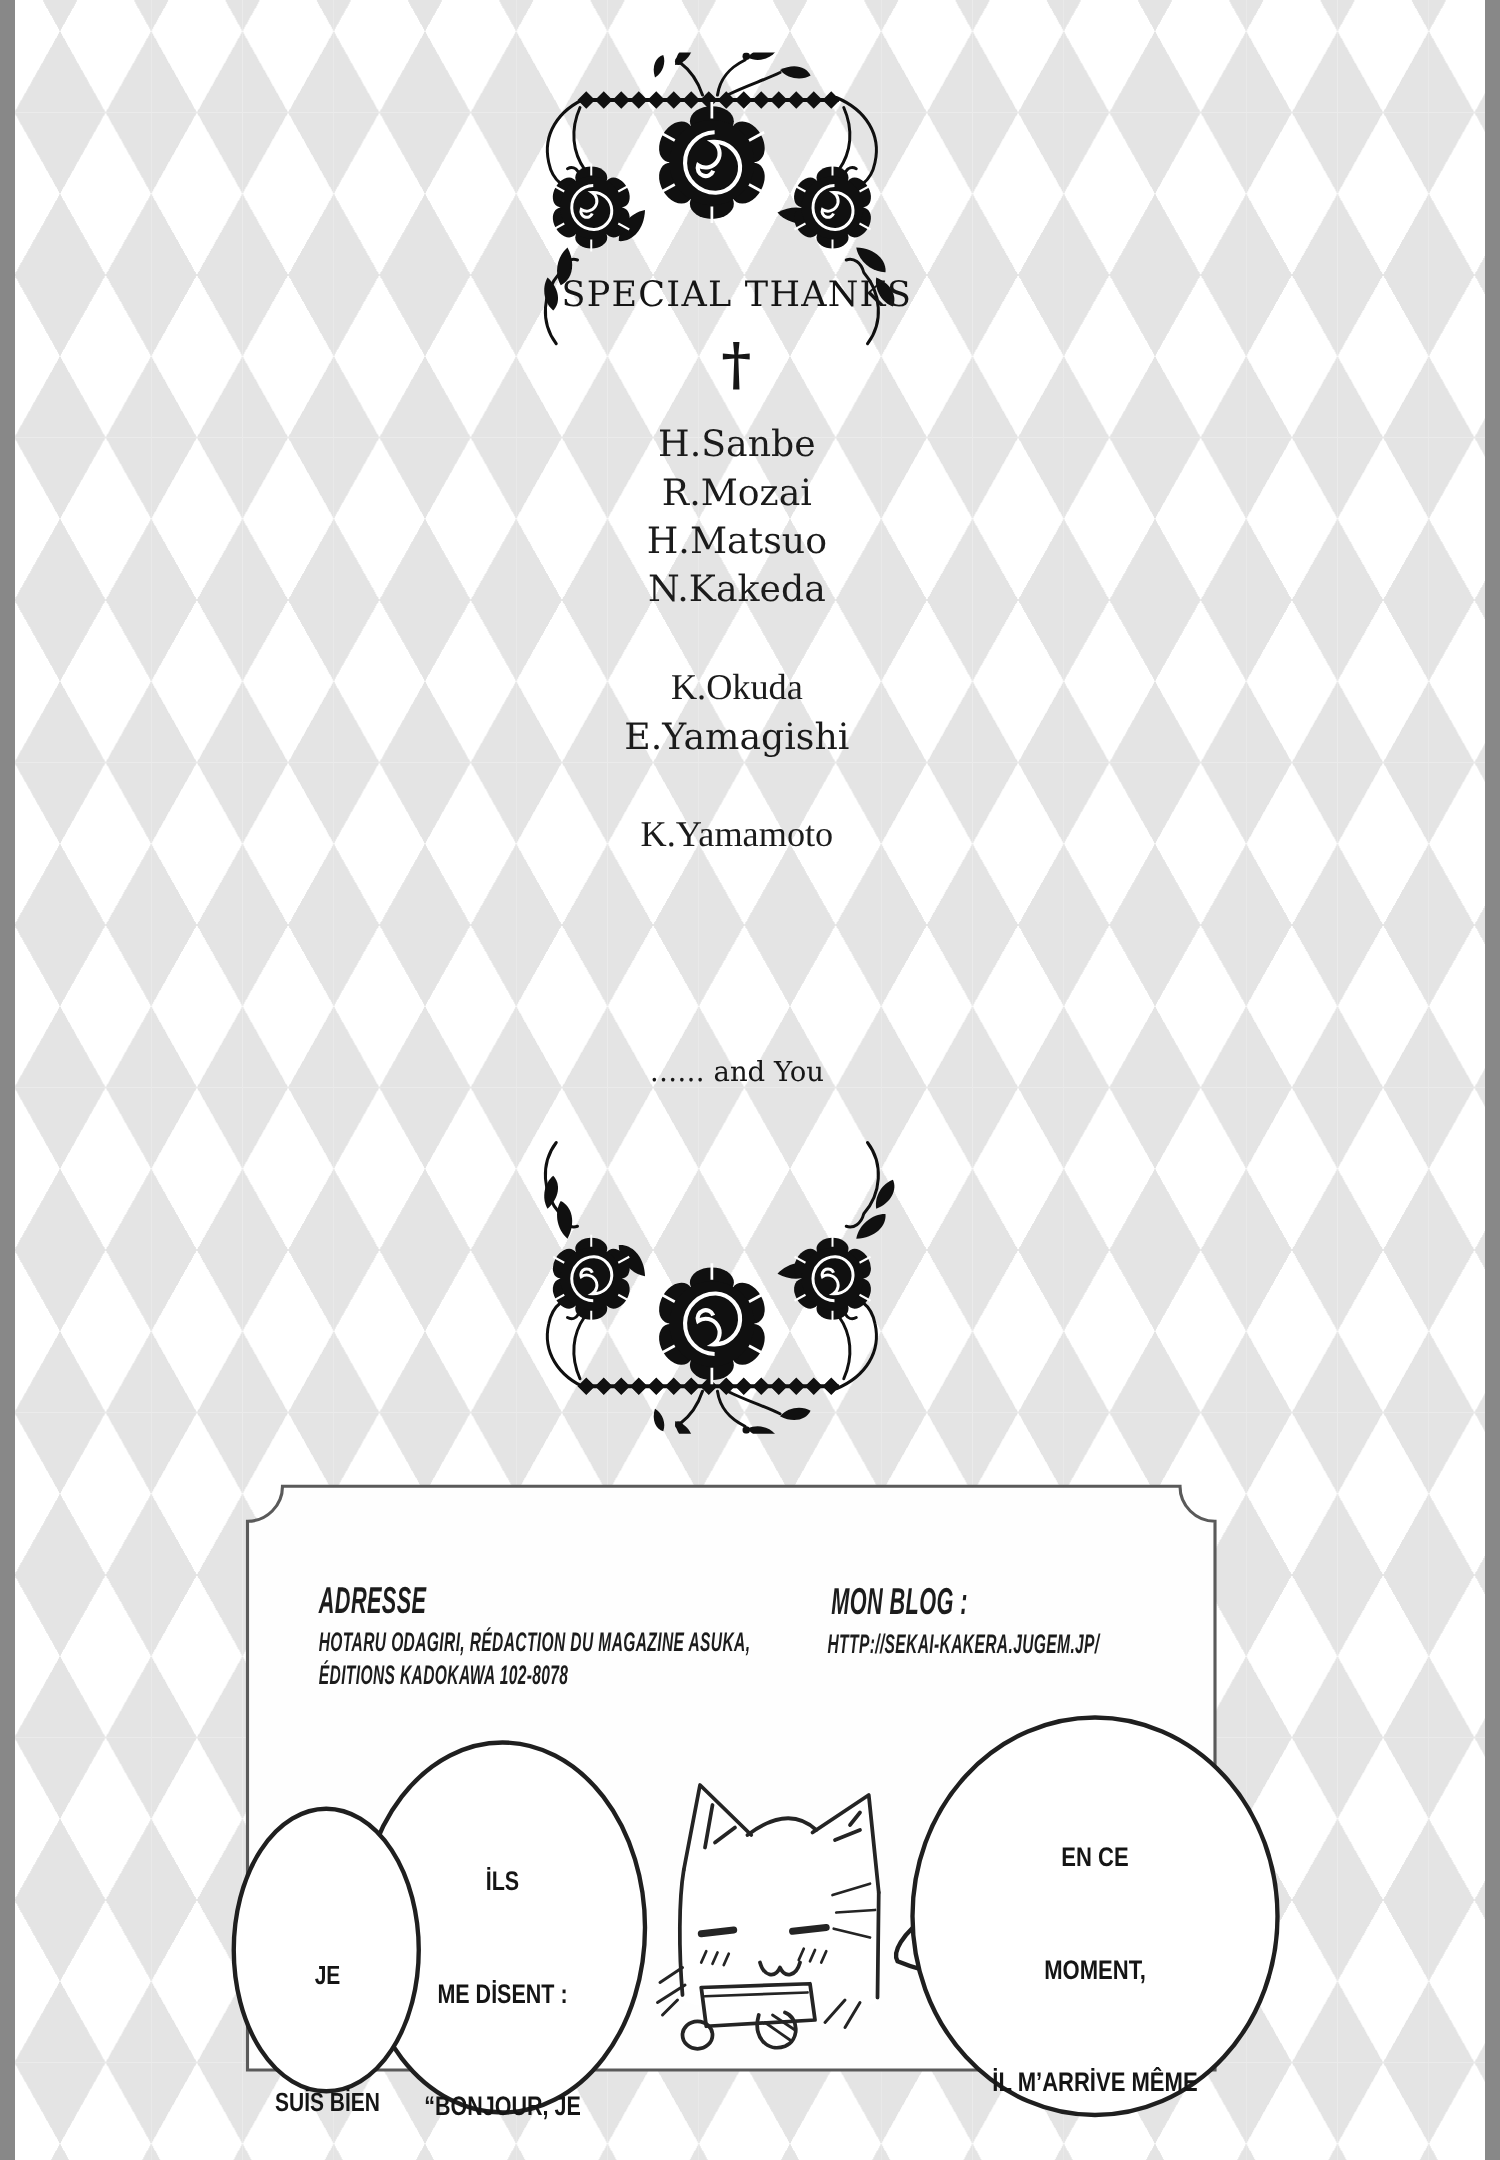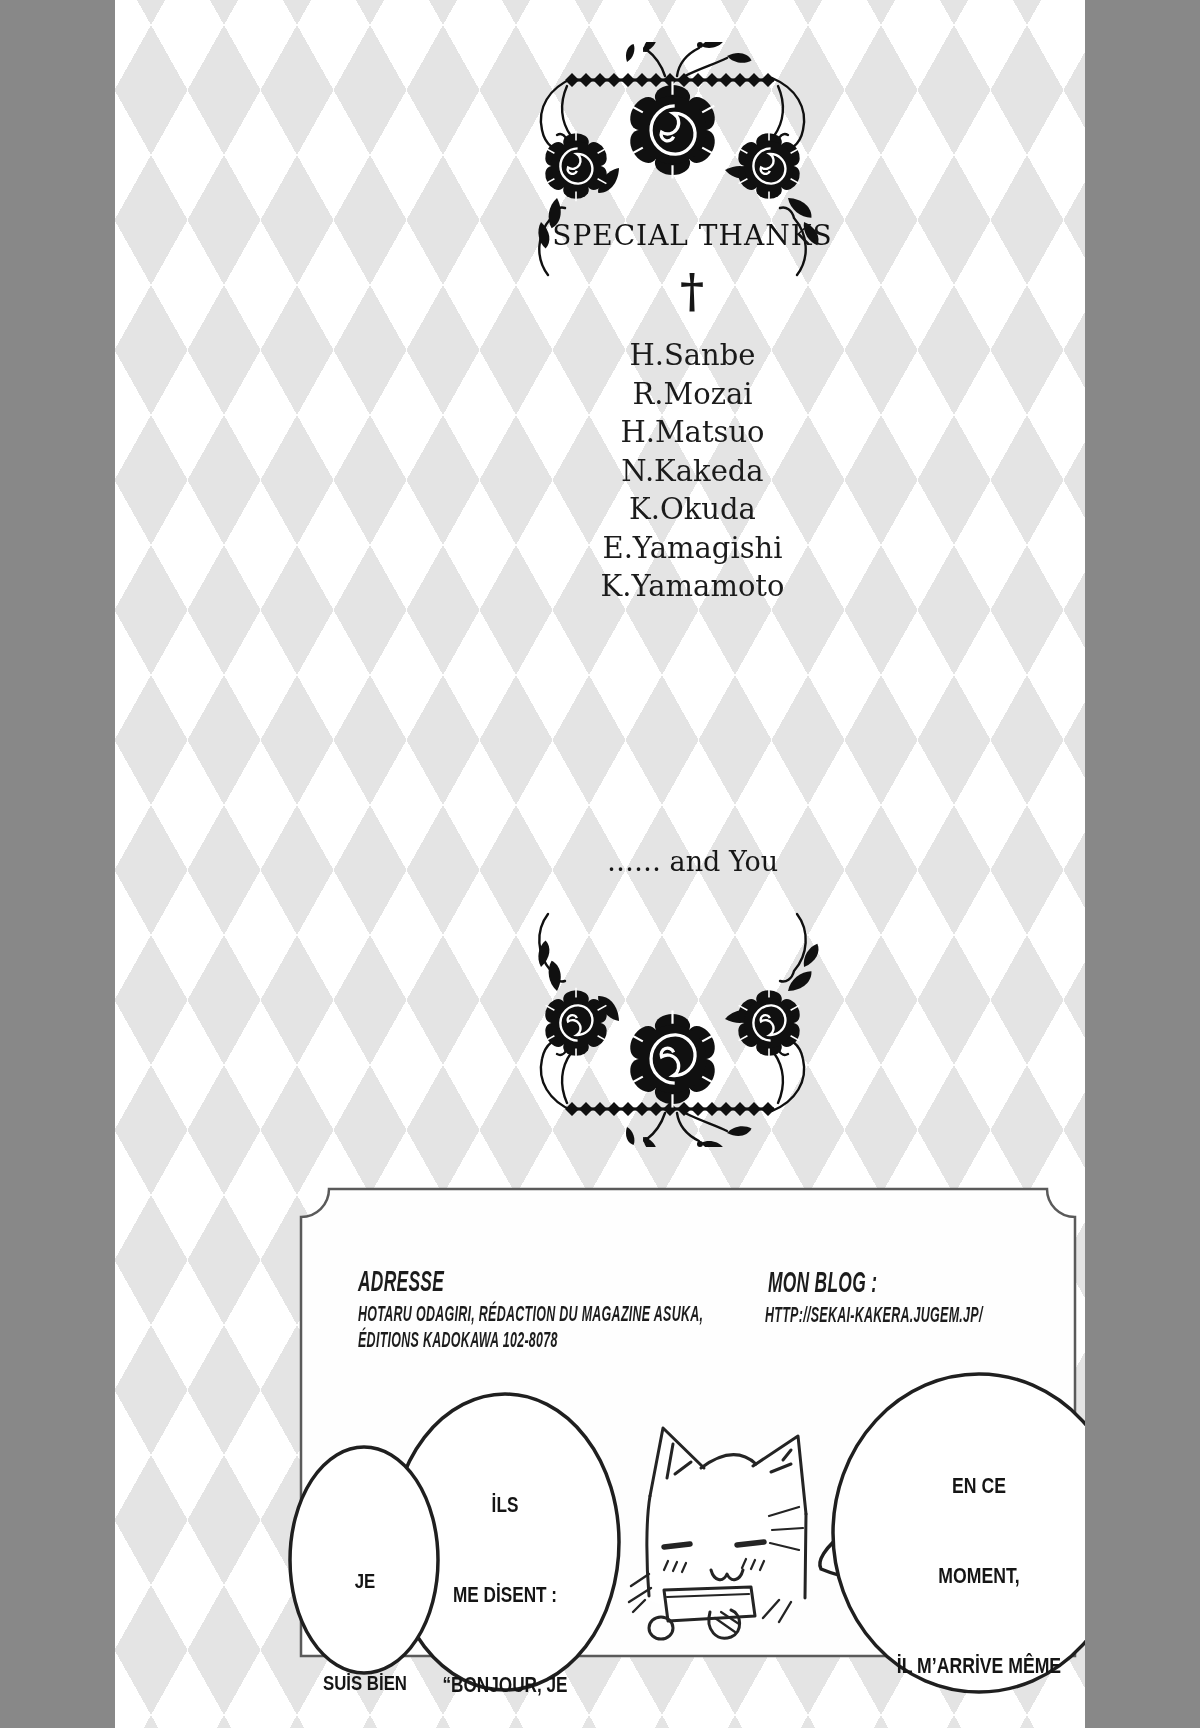--- a/index.html
+++ b/index.html
@@ -1,39 +1,39 @@
 <!DOCTYPE html>
 <html style="--bg: #ffffff; --diamond: #e4e4e4; --ink: #161616; --card_border: #5a5a5a;"><head>
 <meta charset="utf-8">
 <title>Special Thanks Page</title>
 <style>
   html,body{margin:0;padding:0;background:#888;}
   .page{
-    position:relative;width:970px;height:1728px;overflow:hidden;margin:0 auto;
+    position:relative;width:1176px;height:1728px;overflow:hidden;margin:0 auto;
     background-color:var(--bg,#ffffff);
     background-image:
       linear-gradient(60.68deg, var(--diamond,#e4e4e4) 25%, transparent 25%, transparent 75%, var(--diamond,#e4e4e4) 75%),
       linear-gradient(119.32deg, var(--diamond,#e4e4e4) 25%, transparent 25%, transparent 75%, var(--diamond,#e4e4e4) 75%);
     background-size:73px 130px;
     background-position:36px 90px;
     font-family:"DejaVu Serif","Liberation Serif",serif;
     color:var(--ink,#161616);
   }
   .defs{position:absolute;width:0;height:0;overflow:hidden;}
   .orn{position:absolute;width:315px;height:235px;}
   .orn.top{left:400px;top:42px;}
   .orn.bottom{left:400px;top:912px;transform:scaleY(-1);}
   .title{position:absolute;left:420px;top:219px;width:315px;text-align:center;
          font-size:28px;letter-spacing:1px;color:#141414;}
   .cross{position:absolute;left:545px;top:264px;width:64px;text-align:center;
          font-size:46px;font-weight:bold;}
   .names{position:absolute;left:420px;top:336px;width:315px;text-align:center;
          font-size:29px;line-height:38.5px;color:#1b1b1b;}
-  .names .gap{}
-  .andyou{position:absolute;left:420px;top:846px;width:315px;text-align:center;font-size:27px;}
+  .names .gap{margin-top:41px;font-family:Liberation Serif, serif;}
+  .andyou{position:absolute;left:420px;top:846px;width:315px;text-align:center;font-size:22px;}
   .card-svg{position:absolute;left:183px;top:1186px;}
   .cardtxt{position:absolute;font-family:"Liberation Sans",sans-serif;font-weight:bold;
            font-style:italic;color:#1c1c1c;transform:scaleX(0.58);transform-origin:left top;
            letter-spacing:.5px;white-space:nowrap;}
   .adresse-label{left:243px;top:1264px;font-size:30px;}
   .blog-label{left:653px;top:1265px;font-size:30px;}
   .addr1{left:243px;top:1302px;font-size:21.5px;}
   .addr2{left:243px;top:1328px;font-size:21.5px;}
   .blog-url{left:650px;top:1303px;font-size:21.5px;}
   .doodles{position:absolute;left:0;top:0;}

